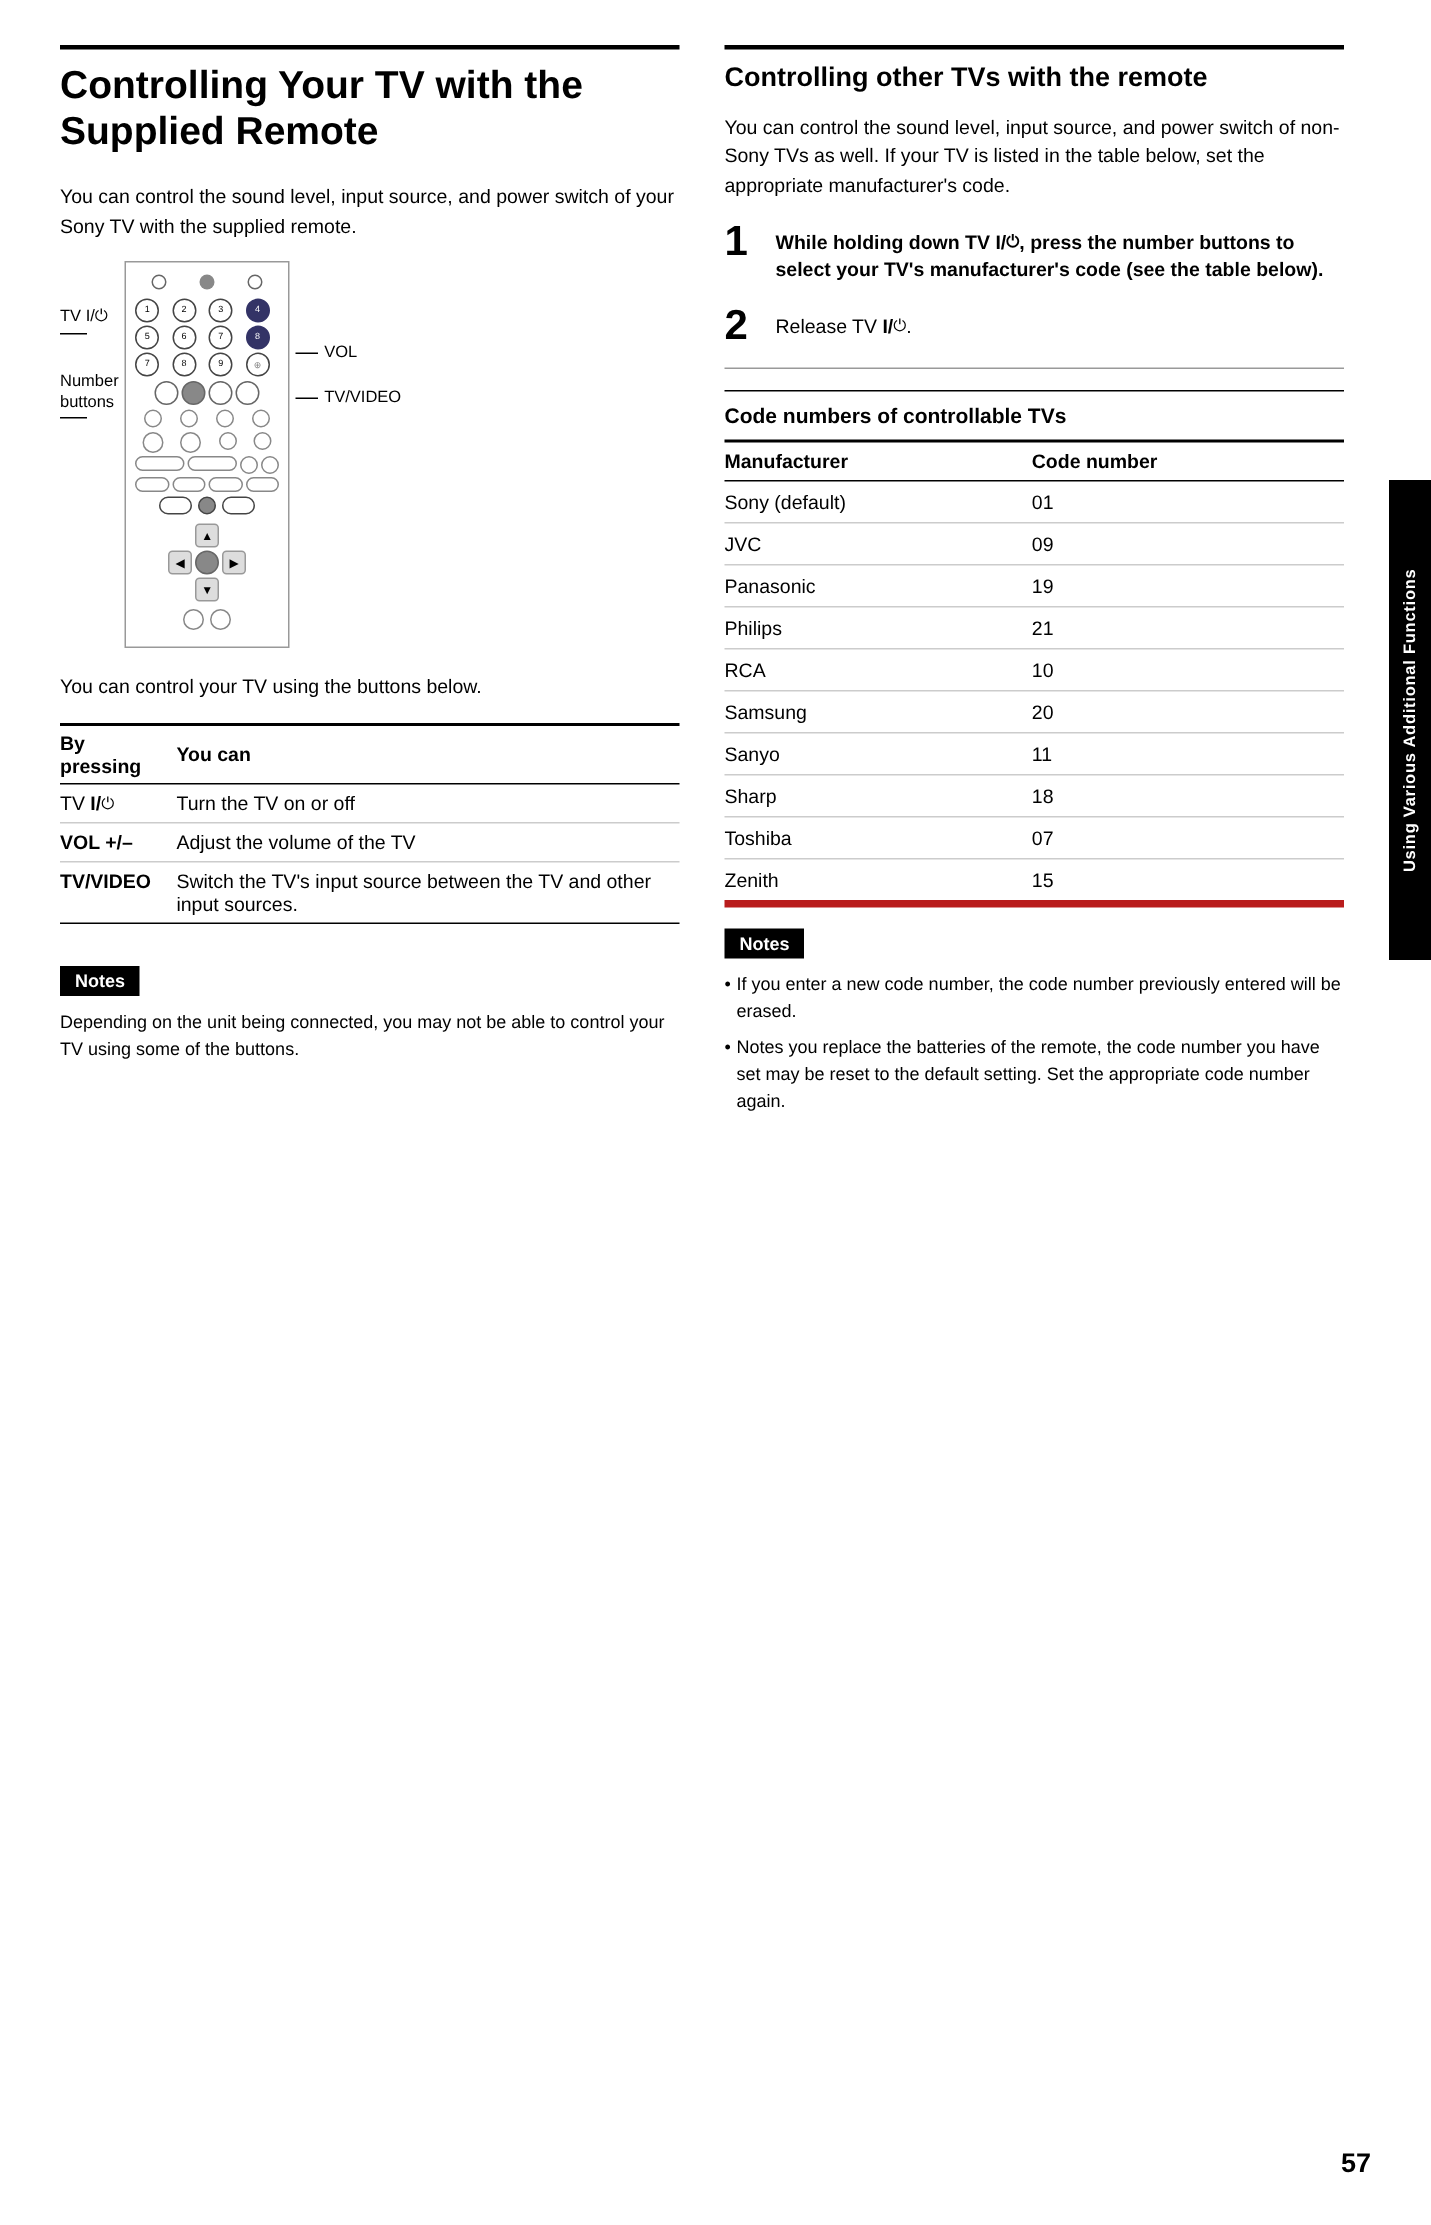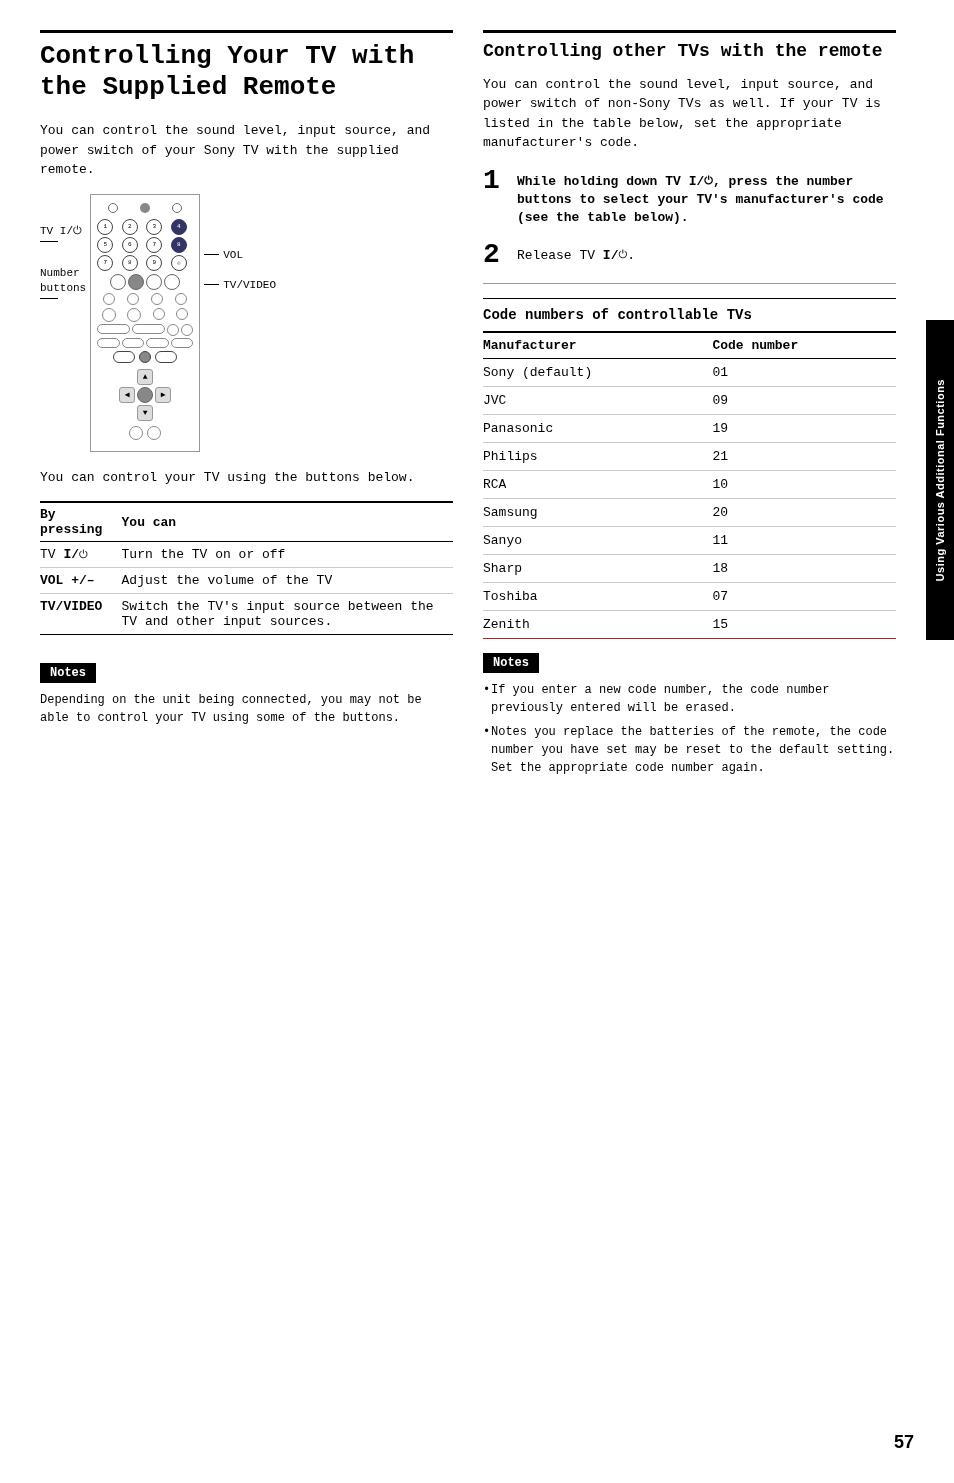--- a/index.html
+++ b/index.html
@@ -38,21 +38,20 @@
       transform: rotate(180deg);
       white-space: nowrap;
       letter-spacing: 0.5px;
     }
     
     .main-content {
       display: flex;
       width: 926px;
       padding: 30px 30px 38px 40px;
       gap: 30px;
-      font-family: Liberation Mono, monospace;
     }
     
     .left-col {
       flex: 1;
       min-width: 0;
     }
     
     .right-col {
       flex: 1;
       min-width: 0;
@@ -317,21 +316,21 @@
       text-align: left;
       border-top: 2px solid #000;
       border-bottom: 1px solid #000;
       padding: 5px 8px 5px 0;
     }
     .code-table td {
       padding: 6px 8px 6px 0;
       border-bottom: 0.5px solid #ccc;
     }
     .code-table tbody tr:last-child td {
-      border-bottom: 1px solid #b91c1c;
+      border-bottom: 5px solid #b91c1c;
     }
     .code-section-title {
       font-size: 14px;
       font-weight: bold;
       margin-bottom: 8px;
       border-top: 1px solid #000;
       padding-top: 8px;
     }
     
     .page-number {

